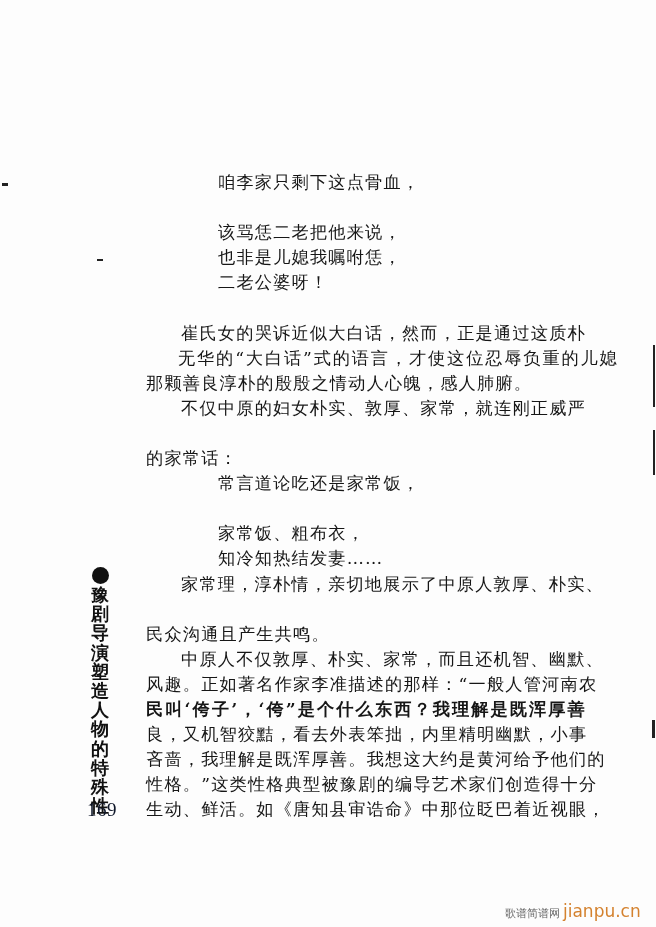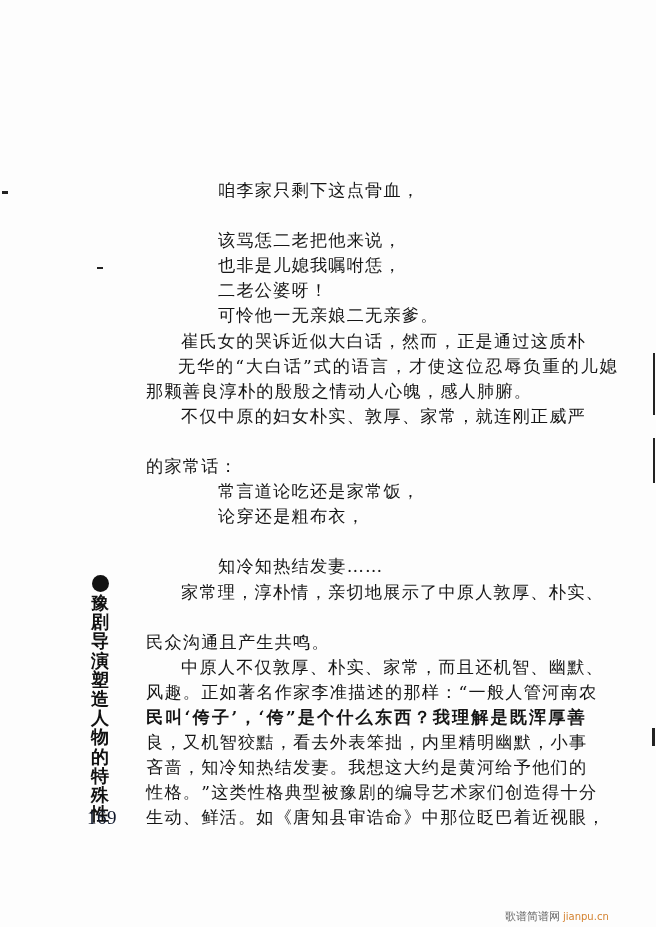--- a/index.html
+++ b/index.html
@@ -11,21 +11,21 @@
       width: 656px;
       height: 927px;
       position: relative;
       overflow: hidden;
       font-family: "DejaVu Serif", "Liberation Serif", serif;
       color: #161616;
       background: #fdfdfd;
     }
     .page {
       position: absolute;
-      left: 0; top: 8px;
+      left: 0; top: 0;
       width: 656px; height: 696px;
     }
     .line {
       position: absolute;
       font-size: 17.2px;
       line-height: 22px;
       white-space: nowrap;
       letter-spacing: 1.2px;
     }
     .verse { left: 218px; }
@@ -70,21 +70,21 @@
       left: 505px;
       top: 901px;
       font-size: 11px;
       color: #666;
       font-family: "DejaVu Serif", serif;
       white-space: nowrap;
     }
     .watermark .wm-url {
       color: #d4822f;
       font-family: "DejaVu Sans", sans-serif;
-      font-size: 10px;
+      font-size: 17px;
       margin-left: 3px;
     }
     .mark {
       position: absolute;
       background: #222;
     }
   </style>
 </head>
 <body>
 
@@ -93,41 +93,40 @@
   <div class="mark" style="left:2px;top:183px;width:6px;height:3px;"></div>
   <div class="mark" style="left:97px;top:259px;width:6px;height:2px;"></div>
   <div class="mark" style="left:653px;top:345px;width:2px;height:62px;"></div>
   <div class="mark" style="left:653px;top:430px;width:2px;height:45px;"></div>
   <div class="mark" style="left:652px;top:720px;width:3px;height:18px;"></div>
 
   <div class="line verse" style="top:171px;">咱李家只剩下这点骨血，</div>
   <div class="line verse" style="top:221px;">该骂恁二老把他来说，</div>
   <div class="line verse" style="top:246px;">也非是儿媳我嘱咐恁，</div>
   <div class="line verse" style="top:271px;">二老公婆呀！</div>
-  <div class="line verse" style="top:296px;">可怜他一无亲娘二无亲爹。</div>
 
   <div class="line body-line first" style="top:322px;">崔氏女的哭诉近似大白话，然而，正是通过这质朴</div>
   <div class="line body-line" style="top:347px;margin-left:32px;">无华的“大白话”式的语言，才使这位忍辱负重的儿媳</div>
   <div class="line body-line last" style="top:372px;">那颗善良淳朴的殷殷之情动人心魄，感人肺腑。</div>
 
   <div class="line body-line first" style="top:397px;">不仅中原的妇女朴实、敦厚、家常，就连刚正威严</div>
   <div class="line body-line last" style="top:447px;">的家常话：</div>
 
   <div class="line verse2" style="top:472px;">常言道论吃还是家常饭，</div>
-  <div class="line verse2" style="top:497px;">论穿还是粗布衣，</div>
+  <div class="line verse2" style="top:522px;">家常饭、粗布衣，</div>
   <div class="line verse2" style="top:547px;text-align:center;">知冷知热结发妻……</div>
 
   <div class="line body-line first" style="top:573px;">家常理，淳朴情，亲切地展示了中原人敦厚、朴实、</div>
   <div class="line body-line last" style="top:623px;">民众沟通且产生共鸣。</div>
 
   <div class="line body-line first" style="top:648px;">中原人不仅敦厚、朴实、家常，而且还机智、幽默、</div>
   <div class="line body-line" style="top:673px;">风趣。正如著名作家李准描述的那样：“一般人管河南农</div>
   <div class="line body-line" style="top:698px;font-weight:bold;">民叫‘侉子’，‘侉”是个什么东西？我理解是既浑厚善</div>
   <div class="line body-line" style="top:723px;">良，又机智狡黠，看去外表笨拙，内里精明幽默，小事</div>
-  <div class="line body-line" style="top:748px;">吝啬，知冷知热结发妻。我想这大约是黄河给予他们的</div>
+  <div class="line body-line" style="top:748px;">吝啬，我理解是既浑厚善。我想这大约是黄河给予他们的</div>
   <div class="line body-line" style="top:773px;">性格。”这类性格典型被豫剧的编导艺术家们创造得十分</div>
   <div class="line body-line" style="top:798px;">生动、鲜活。如《唐知县审诰命》中那位眨巴着近视眼，</div>
 
   <div class="side-title">
     <div class="side-bullet"></div>
     <span class="side-char">豫</span>
     <span class="side-char">剧</span>
     <span class="side-char">导</span>
     <span class="side-char">演</span>
     <span class="side-char">塑</span>

